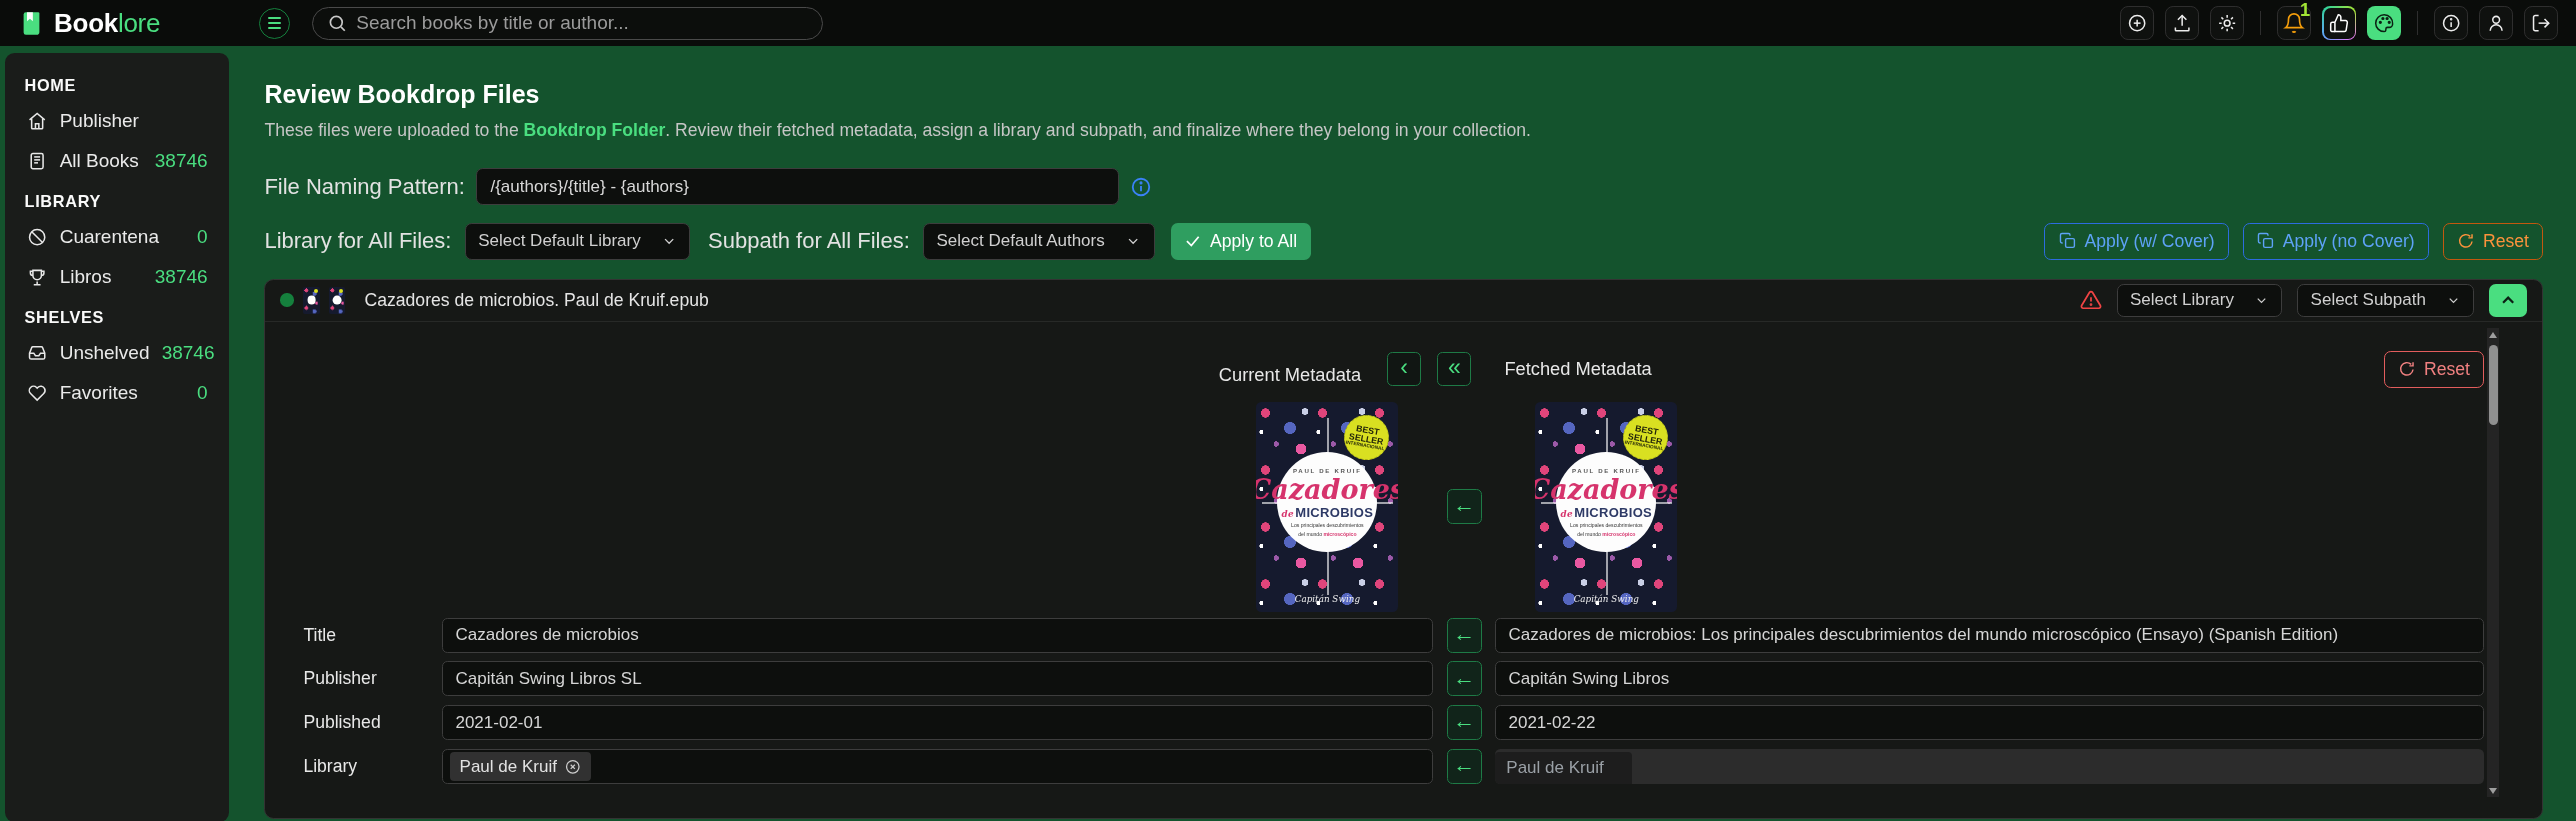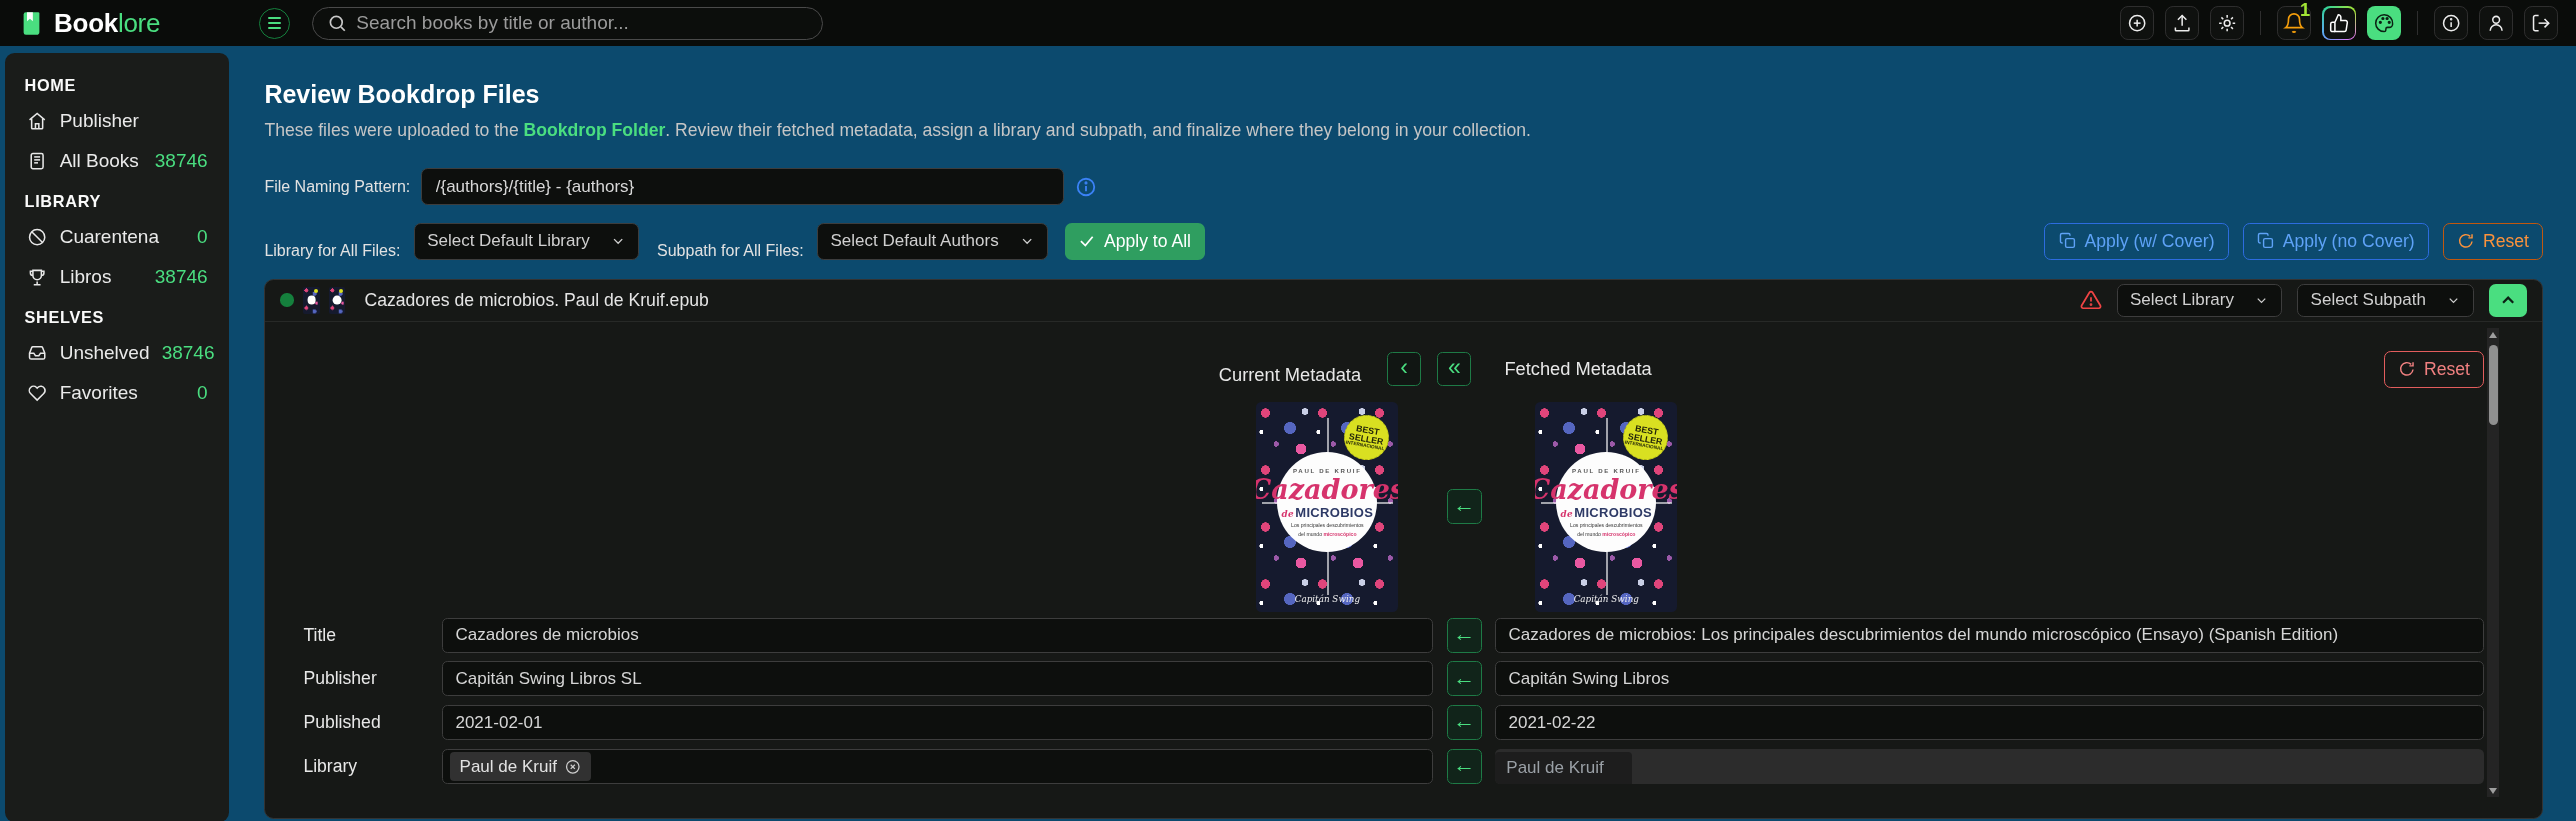--- a/index.html
+++ b/index.html
@@ -26,41 +26,41 @@
     display:flex; align-items:center; justify-content:center; color:#ececec; cursor:pointer; position:relative; }
   .tb-divider { width:0.7px; height:24.4px; background:#2e2e2e; margin:0 5.4px; }
   .badge-count { position:absolute; top:-8.1px; right:0px; color:#a3e635; font-size:18.3px; font-weight:bold; }
   .grad-wrap { padding:1.4px; border-radius:8.1px;
     background:conic-gradient(from 140deg, #e879f9, #60a5fa, #34d399, #a3e635, #e879f9); }
   .grad-wrap .inner { width:31px; height:31px; border-radius:6.8px; background:#0f110f;
     display:flex; align-items:center; justify-content:center; color:#fff; }
   .palette-btn { background:#4ade80; border:none; color:#0b2113; }
 
   
-  .content { display:flex; height:776px; background:#0c4a6e; }
+  .content { display:flex; height:776px; background:#14532d; }
   .sidebar { width:224px; margin:6.8px 0 0 5.4px; background:#1a1c1a; border-radius:9.5px;
     padding:23px 15px; height:769px; flex-shrink:0; }
   .sb-section { margin-bottom:11px; }
   .sb-title { font-size:16.3px; font-weight:bold; color:#fafafa; letter-spacing:0.7px; margin:0 0 6.8px 4.1px; }
   .sb-item { display:flex; align-items:center; gap:12.2px; padding:8.8px 6.8px; border-radius:6.8px;
     font-size:19px; color:#eaeaea; cursor:pointer; }
   .sb-item .cnt { margin-left:auto; color:#4ade80; font-size:19px; }
   .sb-ic { color:#e8e8e8; }
 
   .main { flex:1; padding:34px 33px 0 35px; }
   h1.page-title { font-size:25px; font-weight:bold; color:#fff; margin-bottom:11px; }
   .desc { font-size:17.6px; color:#c6c6c6; margin-bottom:27px; }
   .desc .green { color:#4ade80; font-weight:bold; }
 
   .pattern-row { display:flex; align-items:center; gap:11px; margin-bottom:17.6px; }
-  .fld-label { font-size:16px; color:#e2e2e2; }
+  .fld-label { font-size:22px; color:#e2e2e2; }
   .pattern-input { width:643px; height:37px; background:#0d0f0d; border:0.7px solid #3d3d3d; border-radius:6.8px;
     color:#d8d8d8; font-size:17px; padding:0 13.5px; font-family:"Liberation Sans", sans-serif; outline:none; }
 
-  .bulk-row { display:flex; align-items:flex-end; margin-bottom:19px; }
+  .bulk-row { display:flex; align-items:center; margin-bottom:19px; }
   .select { height:37px; border:0.7px solid #3d3d3d; border-radius:6.8px; background:#0d0f0d; color:#d0d0d0;
     font-size:17px; padding:0 12.2px; display:flex; align-items:center; gap:20.3px; cursor:pointer; }
   .select .chev { color:#cfcfcf; }
   .btn { height:37px; border-radius:6.8px; font-size:17.6px; display:flex; align-items:center; gap:8.1px;
     padding:0 13.5px; cursor:pointer; background:transparent; font-family:"Liberation Sans", sans-serif; }
   .btn-green { background:#2f9e60; border:none; color:#fff; }
   .btn-blue { border:0.7px solid #2d6cdf; color:#5ea2f7; }
   .btn-orange { border:0.7px solid #c2580f; color:#fb923c; }
   .btn-red { border:0.7px solid #e35d5d; color:#f08080; }
   .right-group { margin-left:auto; display:flex; gap:13.5px; }

